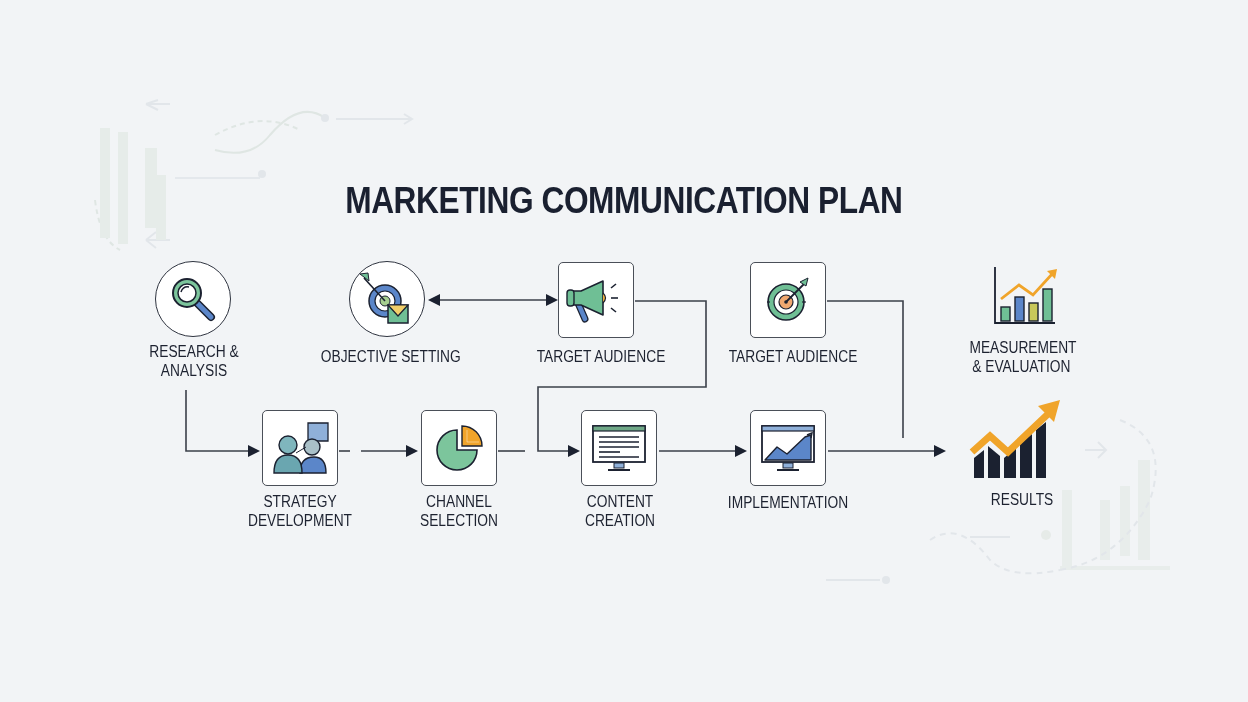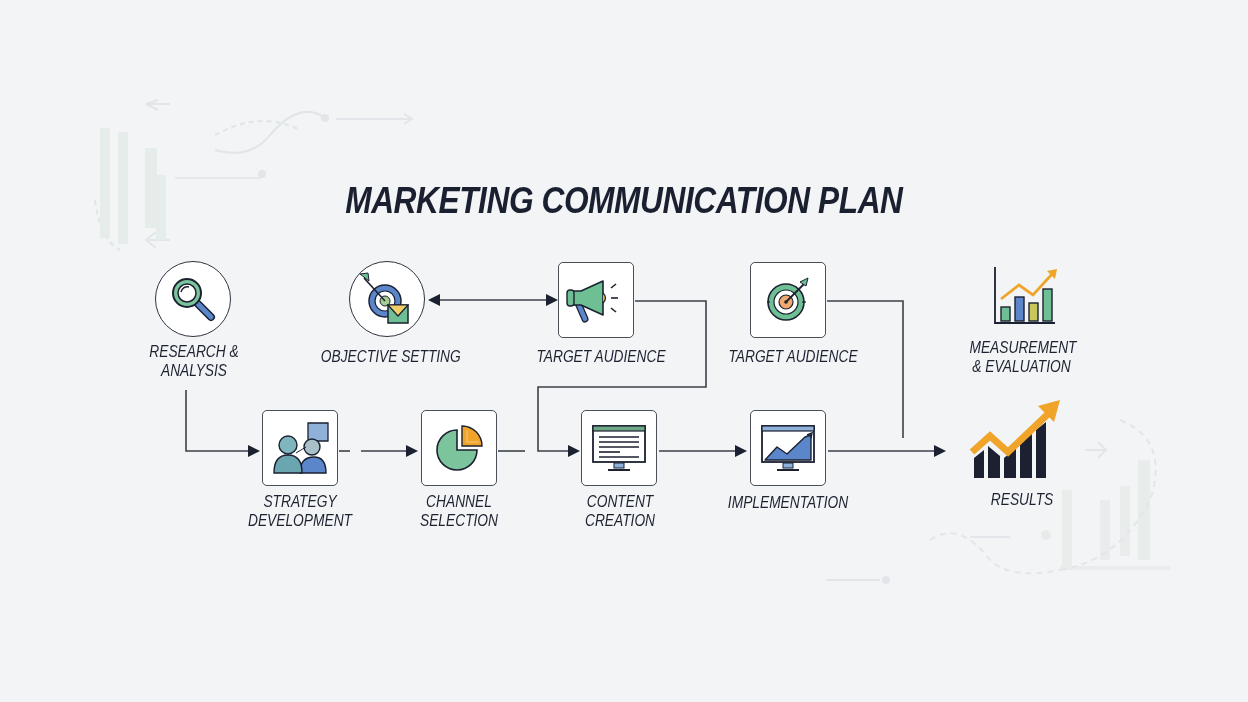--- a/index.html
+++ b/index.html
@@ -3,21 +3,21 @@
   <meta charset="utf-8">
   <style>
     * { box-sizing: border-box; margin: 0; padding: 0; }
     html, body { width: 1248px; height: 702px; overflow: hidden; }
     body {
       background: #f2f4f6;
       font-family: "Liberation Sans", "DejaVu Sans", sans-serif;
       color: #1b2130;
       position: relative;
     }
-    .canvas { position: absolute; left: 0; top: 0; width: 1248px; height: 526px; font-style: italic; }
+    .canvas { position: absolute; left: 0; top: 0; width: 1248px; height: 526px; }
     .bg-deco { position: absolute; left: 0; top: 0; width: 1248px; height: 702px; pointer-events: none; }
     .connectors { position: absolute; left: 0; top: 0; width: 1248px; height: 702px; pointer-events: none; }
 
     .title {
       position: absolute; left: 0; top: 180px; width: 1248px; text-align: center;
       font-size: 36px; font-weight: 700; letter-spacing: -0.5px; color: #1a2030;
       transform: scaleX(0.88); transform-origin: 623px 0;
     }
 
     .node { position: absolute; }

